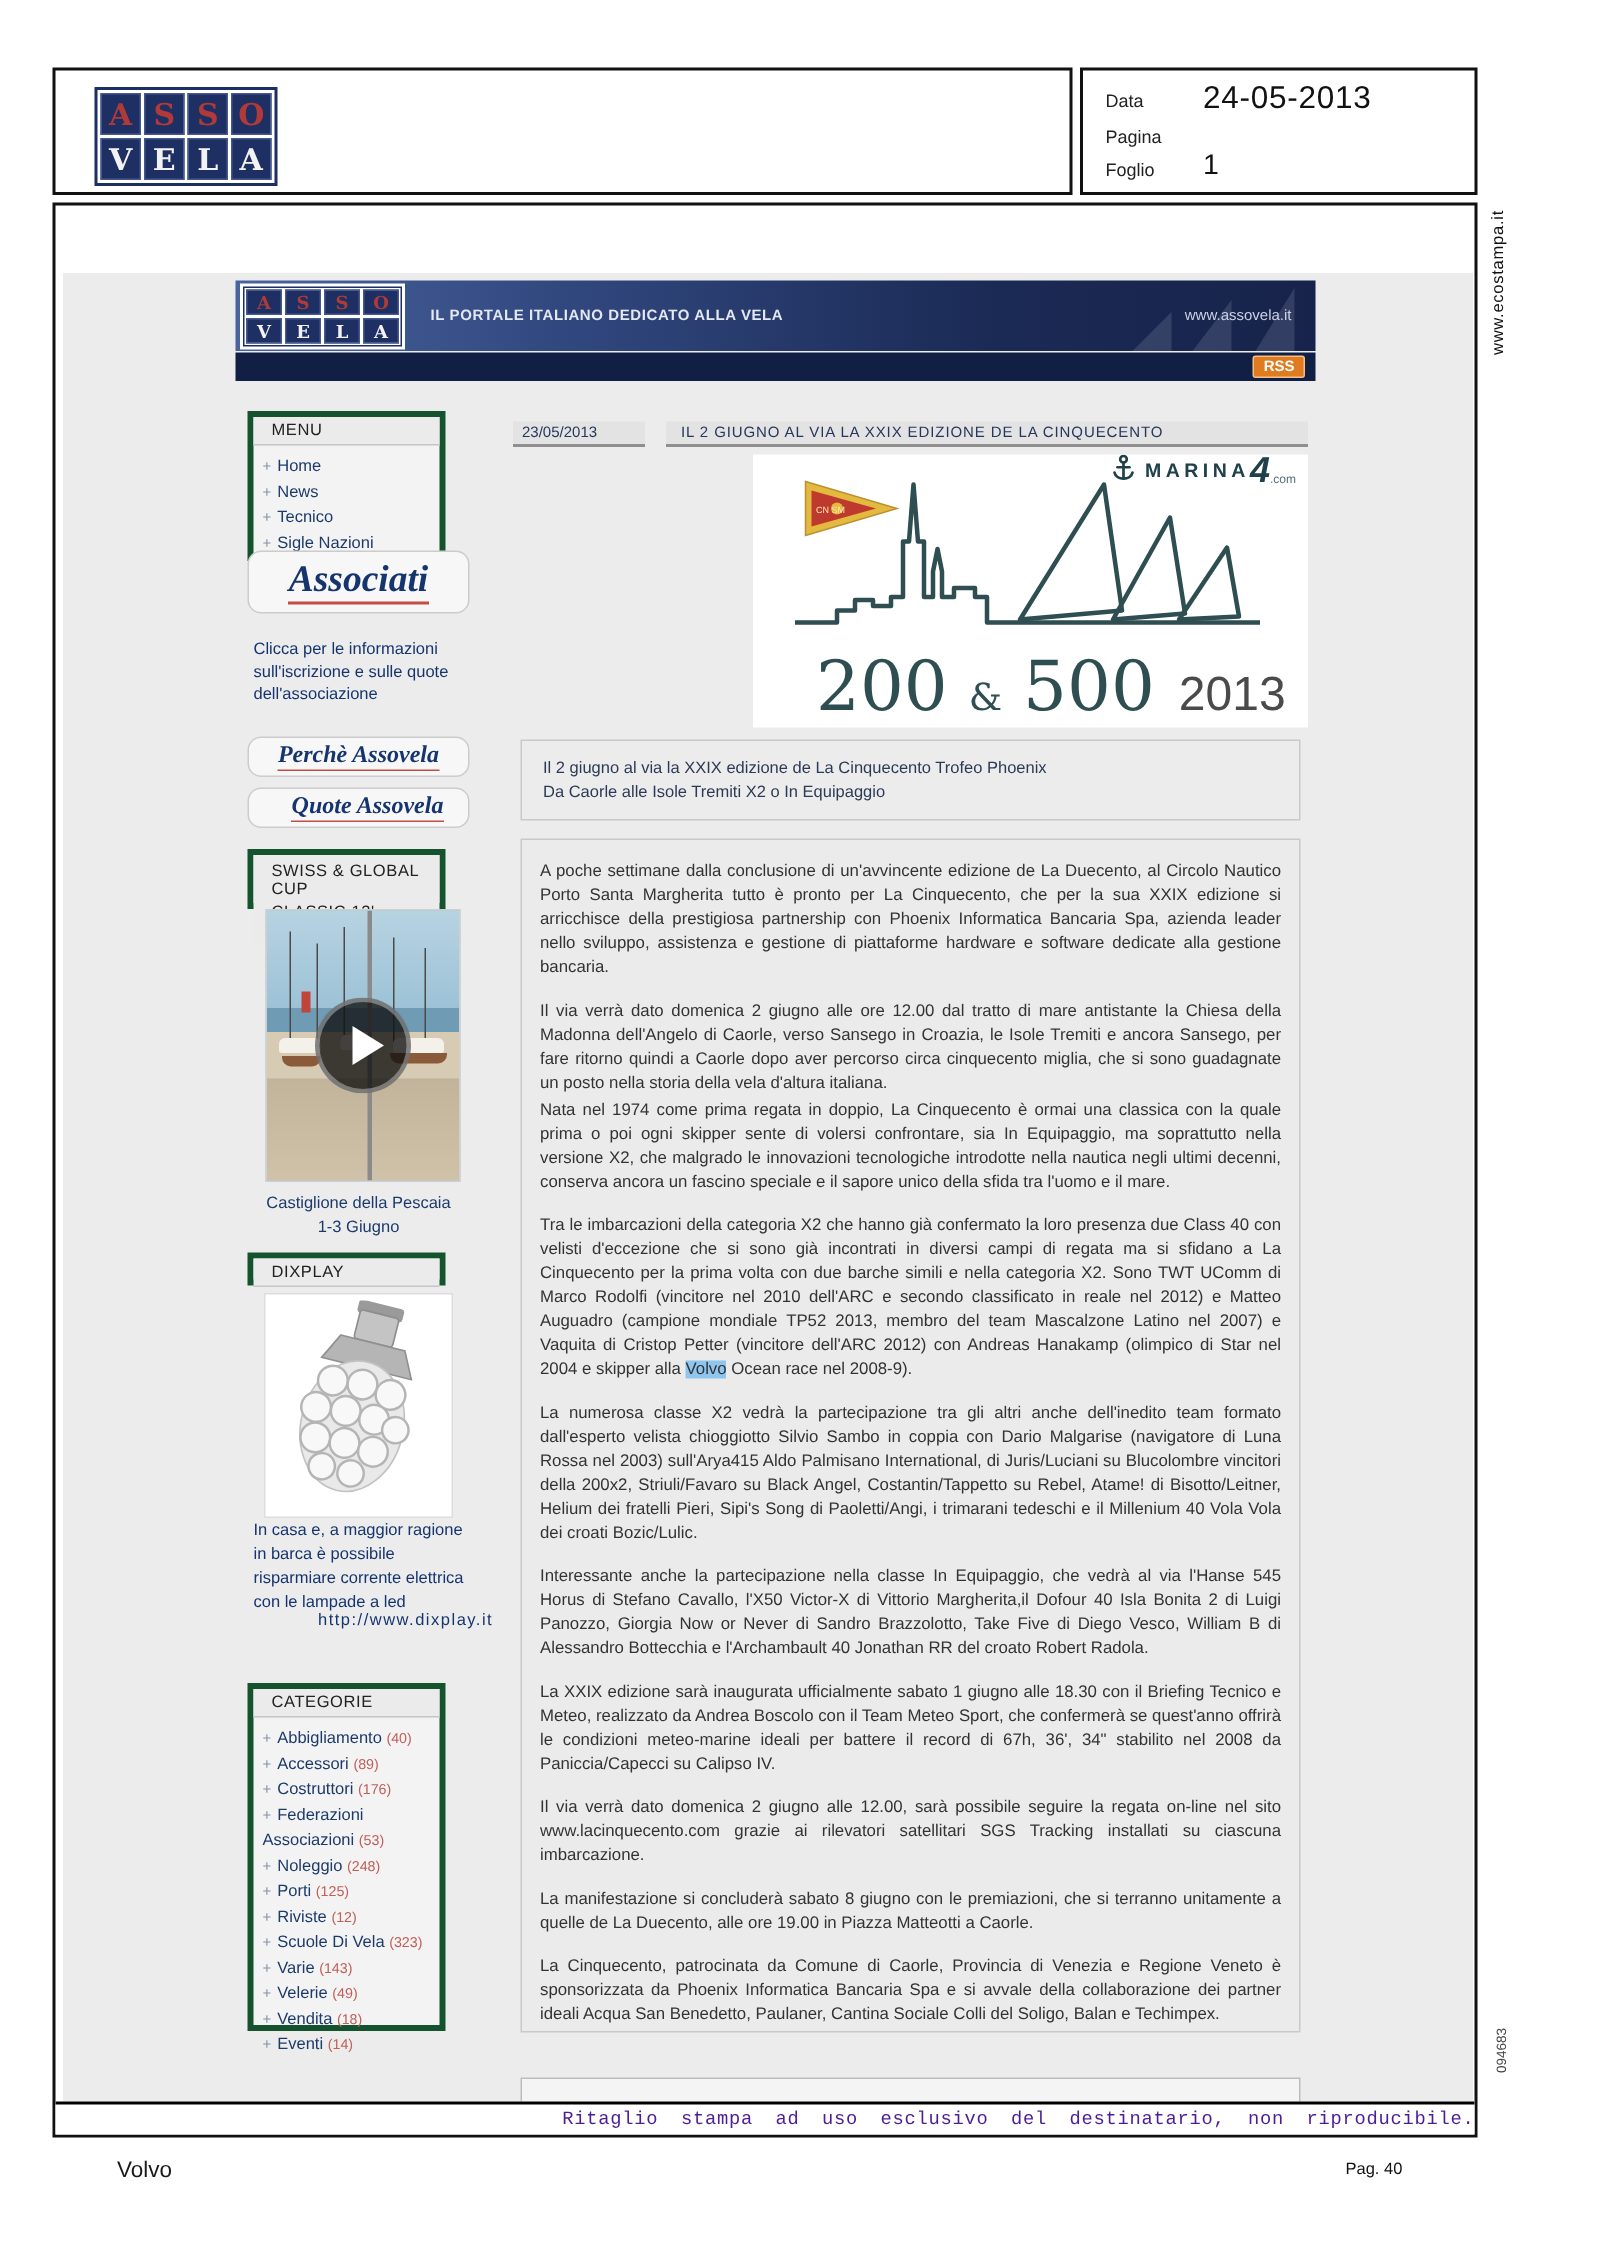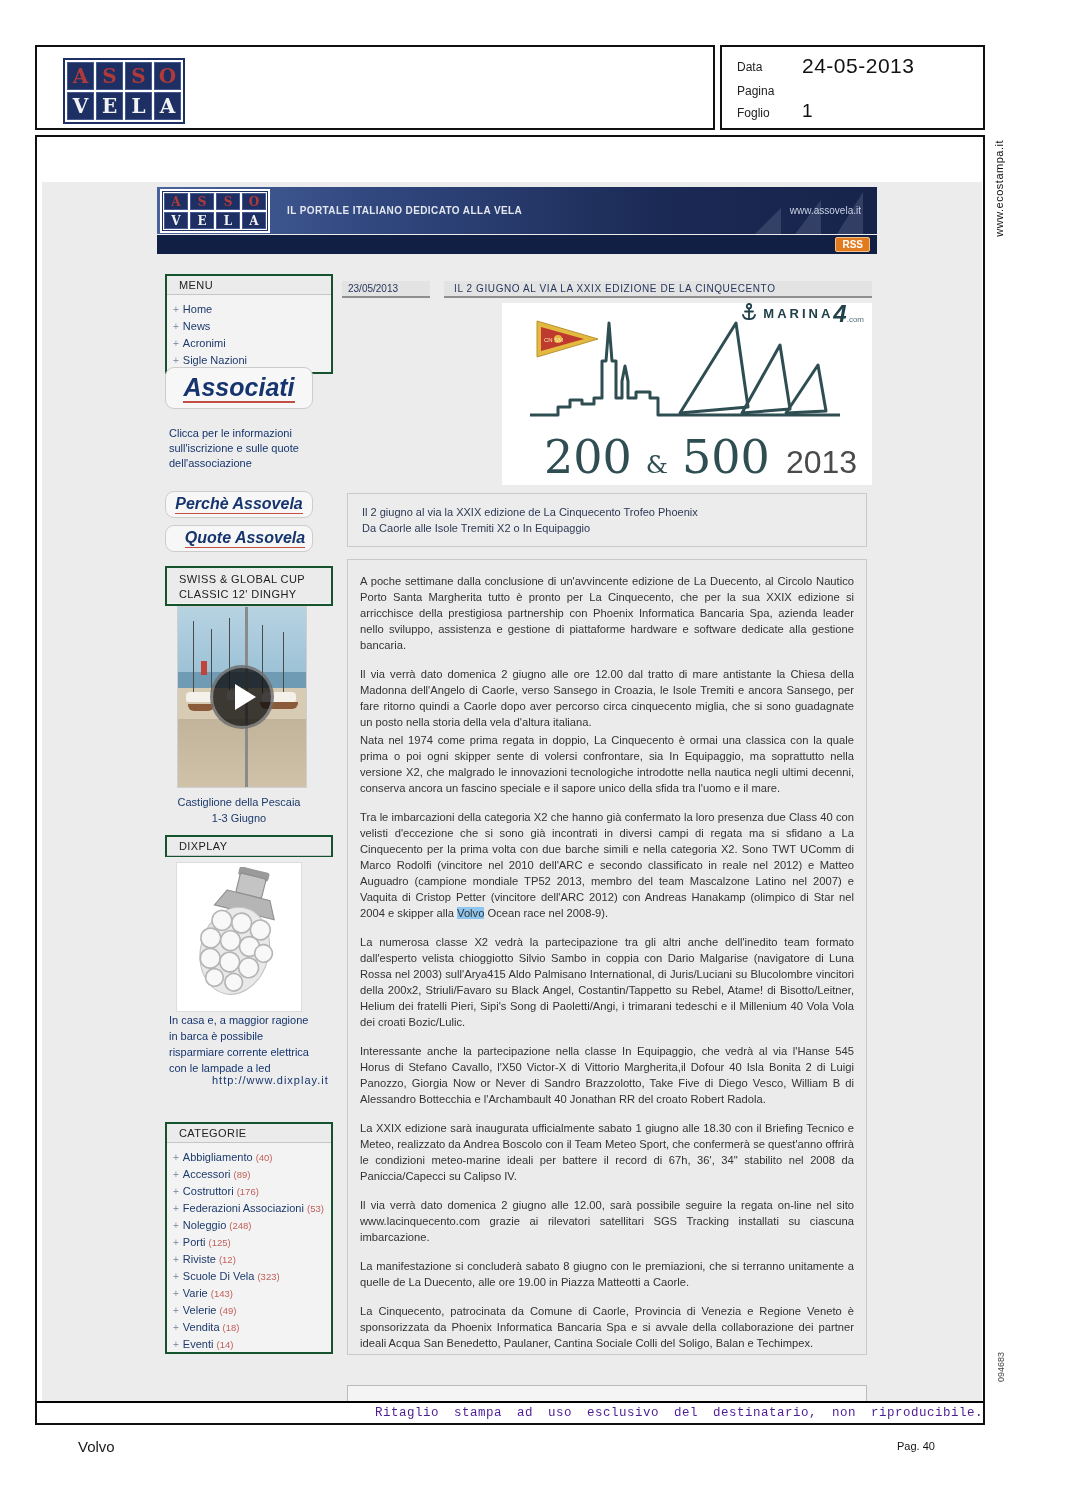--- a/index.html
+++ b/index.html
@@ -38,30 +38,30 @@
   .banner-logo { position:absolute; left:3px; top:2px; background:#fff; padding:2px; }
   .tagline { position:absolute; left:130px; top:18px; font-size:10px; font-weight:bold; color:#e4e7f0; letter-spacing:0.4px; }
   .site-url { position:absolute; right:16px; top:18px; font-size:10px; color:#c9d1e4; }
   .sail-shape { position:absolute; bottom:0; width:0; height:0; border-left:26px solid transparent; border-bottom:42px solid rgba(220,228,245,0.14); }
   .subbar { position:absolute; left:115px; top:53px; width:720px; height:19px; background:#121f45; }
   .rss-btn { position:absolute; right:7px; top:2px; background:#e07b1f; color:#fff; font-size:10px; font-weight:bold;
              padding:1px 6px; border-radius:2px; border:1px solid #f3c08a;margin-left:12px; }
 
   
   .sidebar { position:absolute; left:123px; top:92px; width:148px; }
-  .side-box { position:absolute; left:0; width:168px; background:#f3f3f3; border:2px solid #14532d; }
+  .side-box { position:absolute; left:0; width:132px; background:#f3f3f3; border:4px solid #14532d; }
   .side-head { background:#ebebeb; border-bottom:1px solid #c6c6c6; padding:3px 8px 3px 12px; font-size:11px; color:#222; letter-spacing:0.4px; }
   .side-items { padding:6px 4px 8px 6px; }
   .side-item { font-size:11px; color:#1c3a6b; line-height:17px; cursor:pointer; }
   .bullet { color:#8494ab; font-size:10px; margin-right:4px; }
   .cat-count { font-size:9.5px; color:#c0605a; }
 
   .assoc-btn { position:absolute; left:0; width:148px; background:#f7f7f7; border:1px solid #ccc; border-radius:9px;
                display:flex; align-items:center; justify-content:center; }
-  .script-txt { font-family:Liberation Sans, sans-serif; font-style:italic; font-weight:bold; color:#16356e; border-bottom:2px solid #c24e44; line-height:1.15; }
+  .script-txt { font-family:Liberation Serif, serif; font-style:italic; font-weight:bold; color:#16356e; border-bottom:2px solid #c24e44; line-height:1.15; }
   .assoc-text { position:absolute; left:4px; width:142px; font-size:11px; color:#16356e; line-height:15px; }
 
   .video { position:absolute; left:12px; width:130px; height:182px; overflow:hidden; border:1px solid #cfcfcf; background:#a8c8da; }
   .vid-sky { position:absolute; left:0; top:0; right:0; height:36%; background:linear-gradient(#b7d3e2,#9dc2d6); }
   .vid-sea { position:absolute; left:0; top:36%; right:0; height:9%; background:#6f9cb4; }
   .vid-boats { position:absolute; left:0; top:45%; right:0; height:17%; background:#d8cbb3; }
   .vid-ground { position:absolute; left:0; top:62%; right:0; bottom:0; background:linear-gradient(#c2b49b,#cfc2a8); }
   .mast { position:absolute; width:1px; background:#4a4a4a; top:8%; height:40%; }
   .pole { position:absolute; width:3px; background:#8a8a8a; top:0; bottom:0; left:52%; }
   .boat-blob { position:absolute; background:#f4f1ea; border-radius:4px 4px 2px 2px; height:10px; }
@@ -174,21 +174,21 @@
       <span class="rss-btn">RSS</span>
     </div>
 
     <div class="sidebar">
 
       <div class="side-box" style="top:0; height:100px;">
         <div class="side-head">MENU</div>
         <div class="side-items">
           <div class="side-item"><span class="bullet">+</span><span>Home</span></div>
           <div class="side-item"><span class="bullet">+</span><span>News</span></div>
-          <div class="side-item"><span class="bullet">+</span><span>Acronimi</span></div>
+          <div class="side-item"><span class="bullet">+</span><span>Tecnico</span></div>
           <div class="side-item"><span class="bullet">+</span><span>Sigle Nazioni</span></div>
         </div>
       </div>
 
       <div class="assoc-btn" style="top:93px; height:42px;">
         <span class="script-txt" style="font-size:25px;">Associati</span>
       </div>
 
       <div class="assoc-text" style="top:152px;">Clicca per le informazioni sull'iscrizione e sulle quote dell'associazione</div>
 

